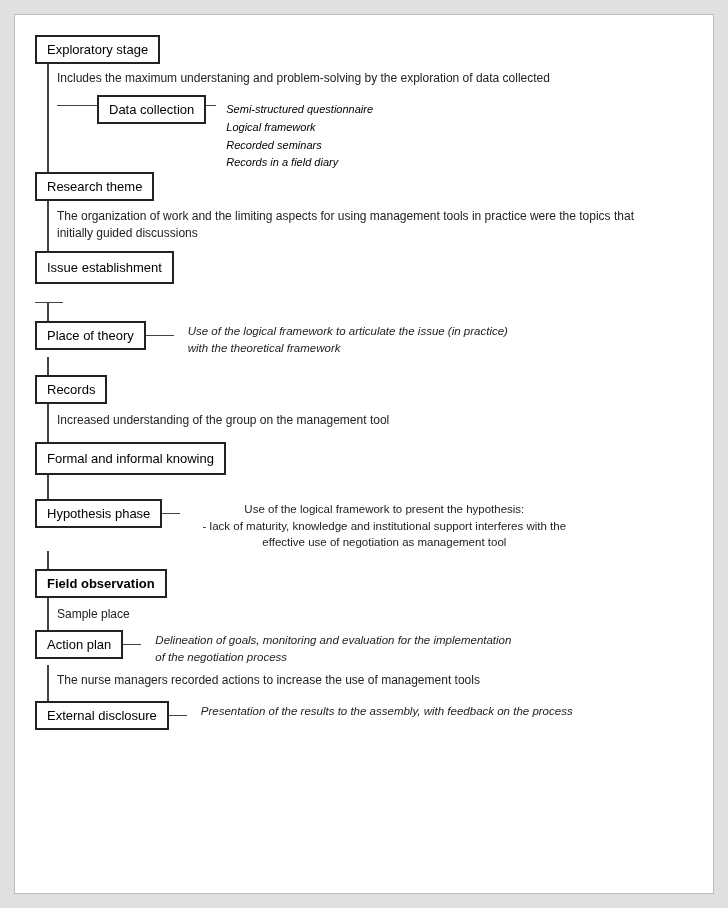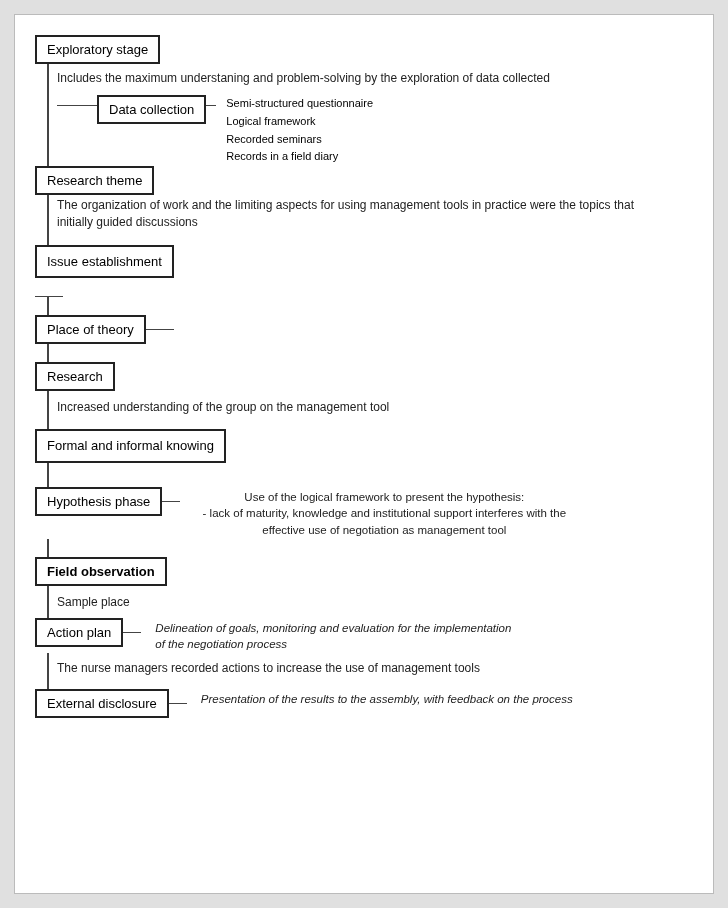--- a/index.html
+++ b/index.html
@@ -33,22 +33,23 @@
       margin-left: 14px;
       margin-top: 2px;
       max-width: 420px;
       line-height: 1.45;
     }
     .annotation-italic {
       font-style: italic;
     }
     .dc-annotations {
       font-size: 11px;
+      font-style: italic;
       margin-left: 10px;
-      margin-top: 0;
+      margin-top: 6px;
       line-height: 1.6;
     }
 
     .main-box {
       border: 2px solid #222;
       padding: 5px 10px;
       font-size: 13px;
       background: #fff;
     }
 
@@ -107,46 +108,47 @@
     <div style="display:flex; flex-direction:row; align-items:flex-start; margin-top:0;">
       <div class="main-box">
         <span>Research theme</span>
       </div>
     </div>
 
     <div style="display:flex; flex-direction:row; align-items:stretch; width:100%; margin-top:0;">
       <div style="flex-shrink:0;">
         <div class="vline" style="height:50px; margin-left:12px;"></div>
       </div>
-      <div style="margin-left:8px; flex:1;">
+      <div style="margin-left:8px; margin-top:5px; flex:1;">
         <div class="text-block">The organization of work and the limiting aspects for using management tools in practice were the topics that initially guided discussions</div>
       </div>
     </div>
 
     <div style="display:flex; flex-direction:column; align-items:flex-start; width:100%;">
       <div class="main-box" style="min-width:130px; line-height:1.5;">
         <span>Issue establishment</span>
       </div>
       <div style="width:28px; border-top:1.5px solid #444; margin-top:18px; flex-shrink:0;"></div>
     </div>
 
     <div style="margin-left:12px; width:2px; height:18px; background:#444;"></div>
 
     <div style="display:flex; flex-direction:row; align-items:flex-start; width:100%;">
       <div class="main-box">
         <span>Place of theory</span>
       </div>
       <div style="width:28px; border-top:1.5px solid #444; margin-top:14px; flex-shrink:0;"></div>
+      <div class="annotation annotation-italic" style="max-width:340px;">Use of the logical framework to articulate the issue (in practice) with the theoretical framework</div>
     </div>
 
     <div style="margin-left:12px; width:2px; height:18px; background:#444;"></div>
 
     <div style="display:flex; flex-direction:row; align-items:flex-start; width:100%;">
       <div class="main-box">
-        <span>Research</span>
+        <span>Records</span>
       </div>
     </div>
 
     <div style="display:flex; flex-direction:row; align-items:stretch; width:100%; margin-top:0;">
       <div style="flex-shrink:0;">
         <div class="vline" style="height:38px; margin-left:12px;"></div>
       </div>
       <div style="margin-left:8px; margin-top:6px; flex:1;">
         <div class="text-block">Increased understanding of the group on the management tool</div>
       </div>

